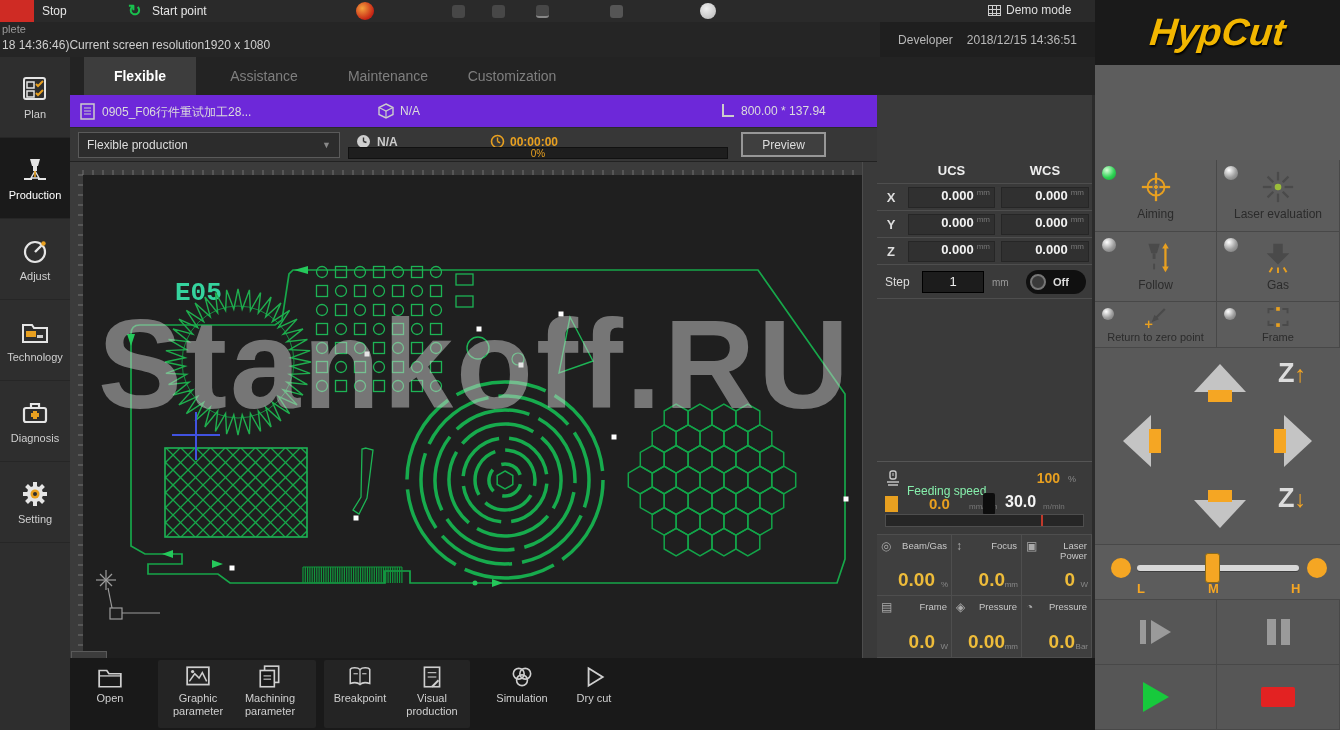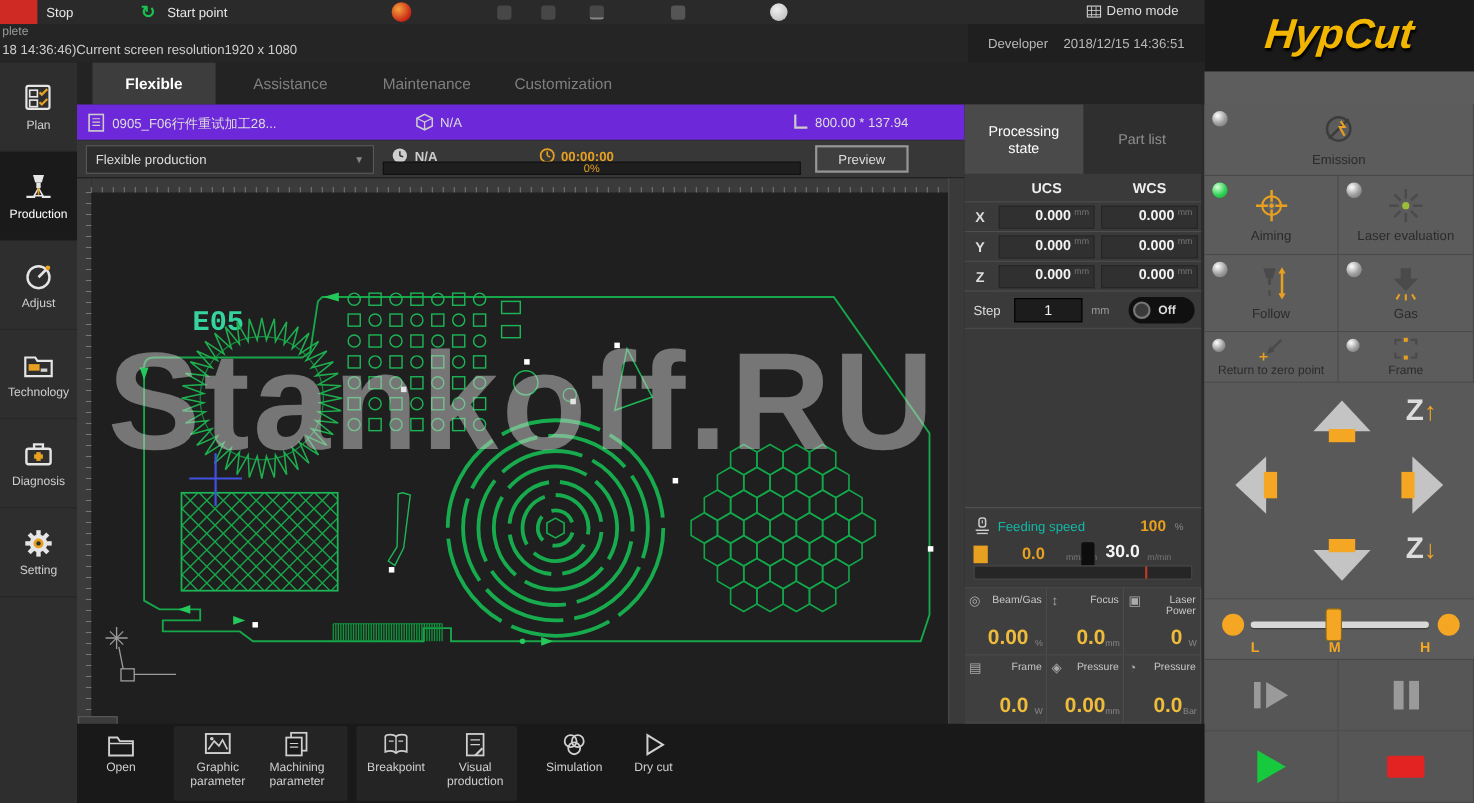--- a/index.html
+++ b/index.html
@@ -632,28 +632,20 @@
           <clipPath id="latclip">
             <rect x="95" y="286" width="142" height="89"></rect>
           </clipPath>
         </defs>
       </svg>
   </div>
   <div class="abs" id="canvasdivider"></div>
   <div class="abs" id="cornerbadge"></div>
 
   <div class="abs" id="rightpanel">
-    <div class="rp-tabs">
-      <div class="rp-tab active">
-          <span style="width:80px">Processing state</span>
-        </div>
-      <div class="rp-tab idle">
-          <span>Part list</span>
-        </div>
-    </div>
     <div id="coordhead">
       <div></div>
       <div>UCS</div>
       <div>WCS</div>
     </div>
     <div class="coord-row" style="top:89px">
       <div class="ax">X</div>
       <div class="vcell">
           <span class="val">0.000</span>
           <span class="unit">mm</span>
@@ -695,21 +687,21 @@
       </div>
     </div>
     <div id="rp-spacer"></div>
     <div id="feeding">
       <svg class="abs" style="left:8px;top:8px" width="16" height="16" viewBox="0 0 16 16">
           <rect x="5" y="1" width="6" height="8" rx="2" fill="none" stroke="#ccc" stroke-width="1.4"></rect>
           <line x1="8" y1="3" x2="8" y2="6" stroke="#ccc"></line>
           <line x1="2" y1="12" x2="14" y2="12" stroke="#ccc" stroke-width="1.4"></line>
           <line x1="3" y1="15" x2="13" y2="15" stroke="#ccc" stroke-width="1.4"></line>
         </svg>
-      <span class="abs" style="left:30px;top:10px;font-size:12px;color:#14b8a6">Feeding speed</span>
+      <span class="abs" style="left:30px;top:22px;font-size:12px;color:#86efac">Feeding speed</span>
       <span class="abs orange" style="right:32px;top:8px;font-size:14px;font-weight:bold">100</span>
       <span class="abs" style="right:16px;top:12px;font-size:9px;color:#888">%</span>
       <div class="abs" style="left:8px;top:34px;width:13px;height:16px;background:#e8a020"></div>
       <span class="abs orange" style="left:52px;top:33px;font-size:15px;font-weight:bold">0.0</span>
       <span class="abs" style="left:92px;top:40px;font-size:8px;color:#777">mm/min</span>
       <div class="abs" style="left:106px;top:31px;width:12px;height:22px;background:#0d0d0d;border-radius:2px"></div>
       <span class="abs" style="left:128px;top:31px;font-size:16px;font-weight:bold;color:#f5f5f5">30.0</span>
       <span class="abs" style="left:166px;top:40px;font-size:8px;color:#777">m/min</span>
       <div id="feedslider">
           <div class="mark"></div>
@@ -749,29 +741,20 @@
       <div class="tile">
           <span class="tic">◔</span>
           <span class="tl">Pressure</span>
           <span class="tv">0.0</span>
           <span class="tu">Bar</span>
         </div>
     </div>
   </div>
 
   <div class="abs" id="rightcol">
-    <div class="ctl" style="left:0;top:30px;width:245px;height:65px">
-      <div class="led"></div>
-      <svg width="36" height="32" viewBox="0 0 36 36">
-          <circle cx="18" cy="16" r="12" fill="none" stroke="#3c3c3c" stroke-width="2.5"></circle>
-          <line x1="8" y1="26" x2="28" y2="6" stroke="#3c3c3c" stroke-width="2.5"></line>
-          <polyline points="20,8 24,14 19,14 24,23" fill="none" stroke="#e8a020" stroke-width="2.2"></polyline>
-        </svg>
-      <span>Emission</span>
-    </div>
     <div class="ctl" style="left:0;top:95px;width:122px;height:72px">
       <div class="led green"></div>
       <svg width="36" height="34" viewBox="0 0 36 36">
           <line x1="18" y1="3" x2="18" y2="33" stroke="#e8a020" stroke-width="2.4"></line>
           <line x1="3" y1="18" x2="33" y2="18" stroke="#e8a020" stroke-width="2.4"></line>
           <circle cx="18" cy="18" r="9" fill="none" stroke="#e8a020" stroke-width="2"></circle>
           <circle cx="18" cy="18" r="3" fill="none" stroke="#6a6a6a" stroke-width="1.5"></circle>
         </svg>
       <span>Aiming</span>
     </div>

